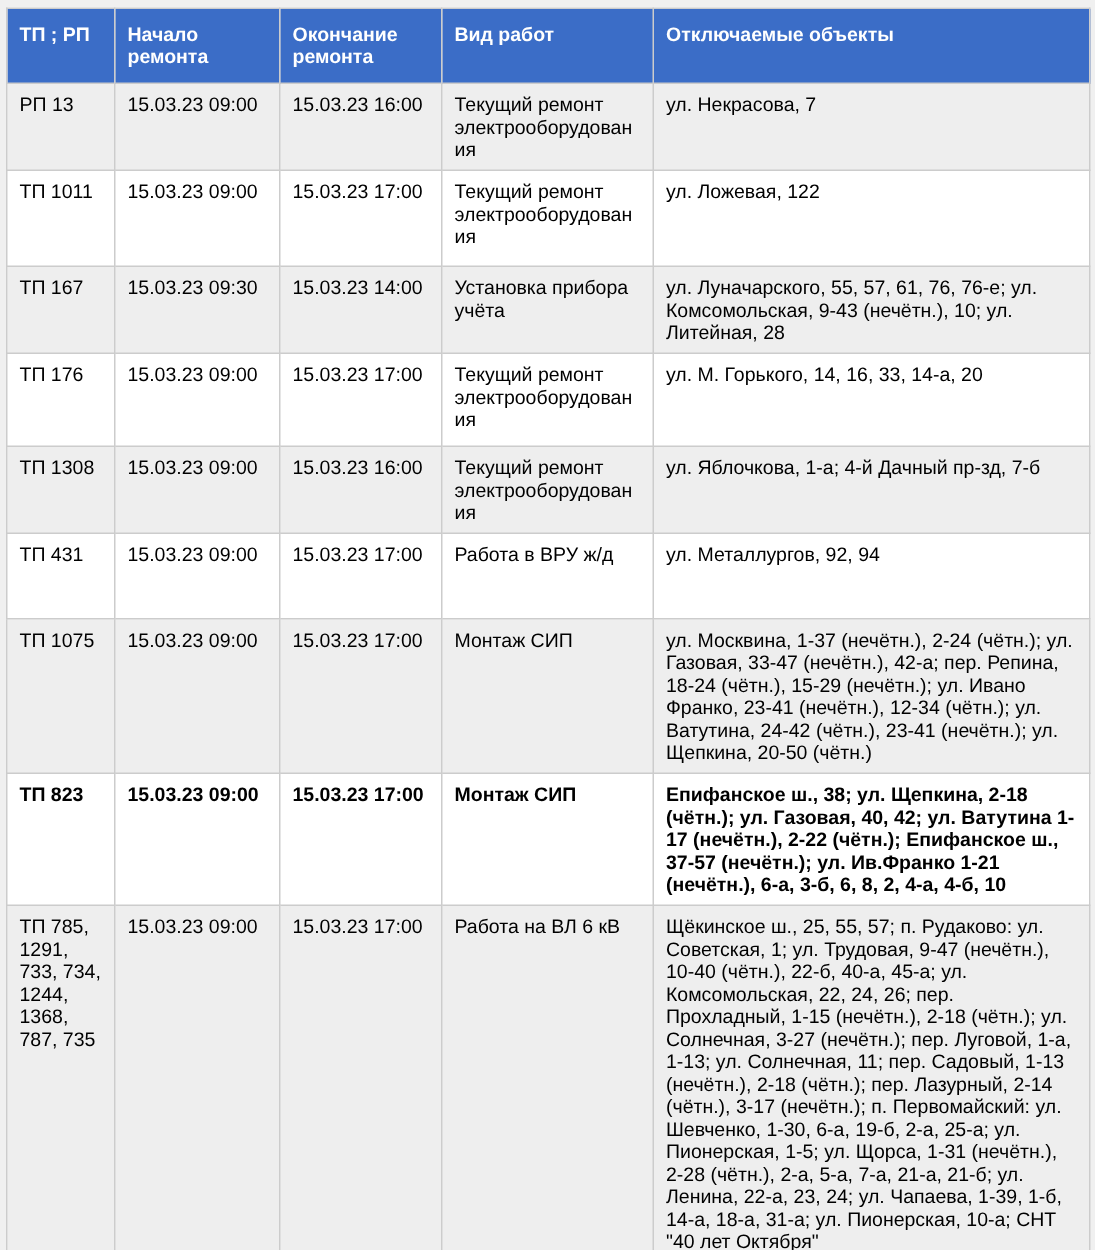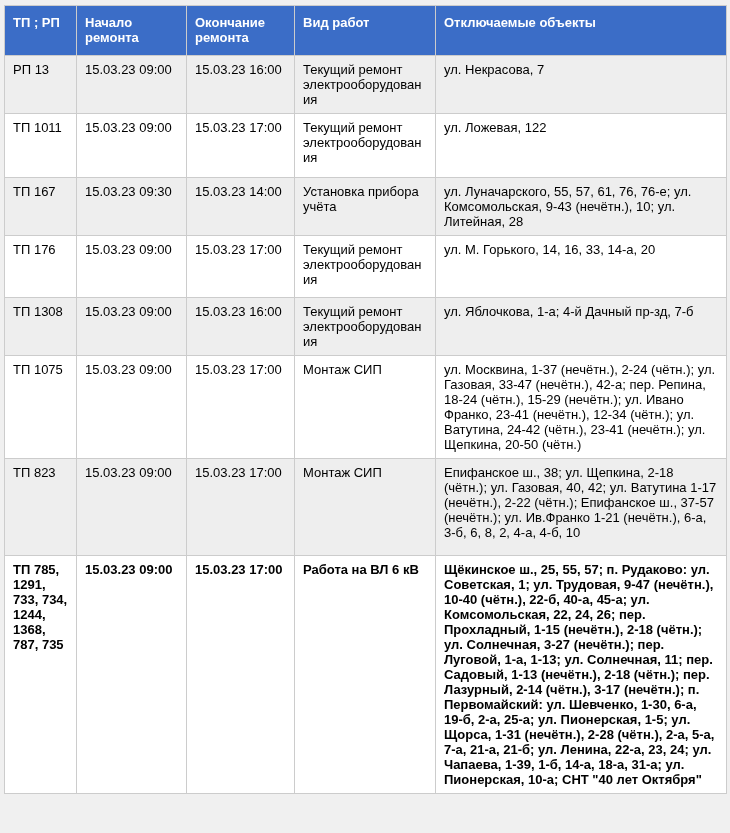--- a/index.html
+++ b/index.html
@@ -109,20 +109,27 @@
         <td>ул. М. Горького, 14, 16, 33, 14-а, 20</td>
       </tr>
       <tr>
         <td>ТП 1308</td>
         <td>15.03.23 09:00</td>
         <td>15.03.23 16:00</td>
         <td>Текущий ремонт электрооборудования</td>
         <td>ул. Яблочкова, 1-а; 4-й Дачный пр-зд, 7-б</td>
       </tr>
       <tr>
+        <td>ТП 431</td>
+        <td>15.03.23 09:00</td>
+        <td>15.03.23 17:00</td>
+        <td>Работа в ВРУ ж/д</td>
+        <td>ул. Металлургов, 92, 94</td>
+      </tr>
+      <tr>
         <td>ТП 1075</td>
         <td>15.03.23 09:00</td>
         <td>15.03.23 17:00</td>
         <td>Монтаж СИП</td>
         <td>ул. Москвина, 1-37 (нечётн.), 2-24 (чётн.); ул. Газовая, 33-47 (нечётн.), 42-а; пер. Репина, 18-24 (чётн.), 15-29 (нечётн.); ул. Ивано Франко, 23-41 (нечётн.), 12-34 (чётн.); ул. Ватутина, 24-42 (чётн.), 23-41 (нечётн.); ул. Щепкина, 20-50 (чётн.)</td>
       </tr>
       <tr>
         <td>ТП 823</td>
         <td>15.03.23 09:00</td>
         <td>15.03.23 17:00</td>

